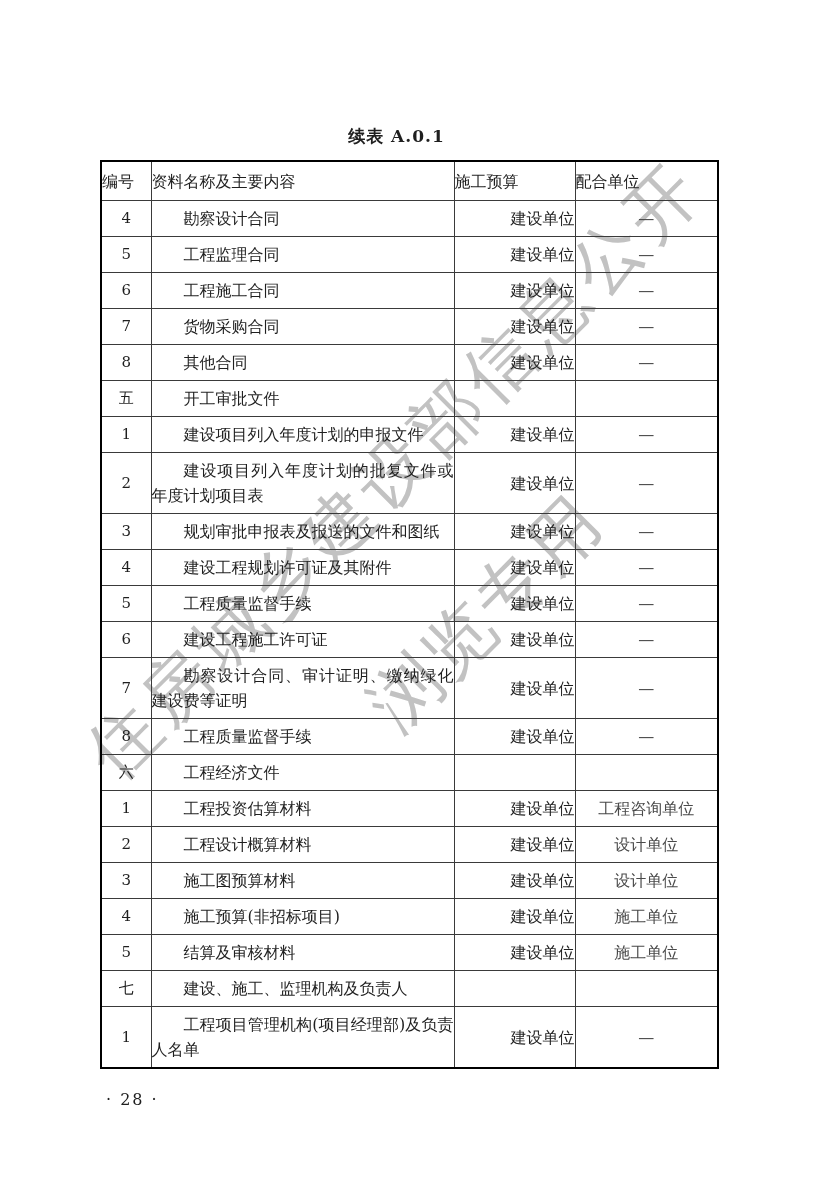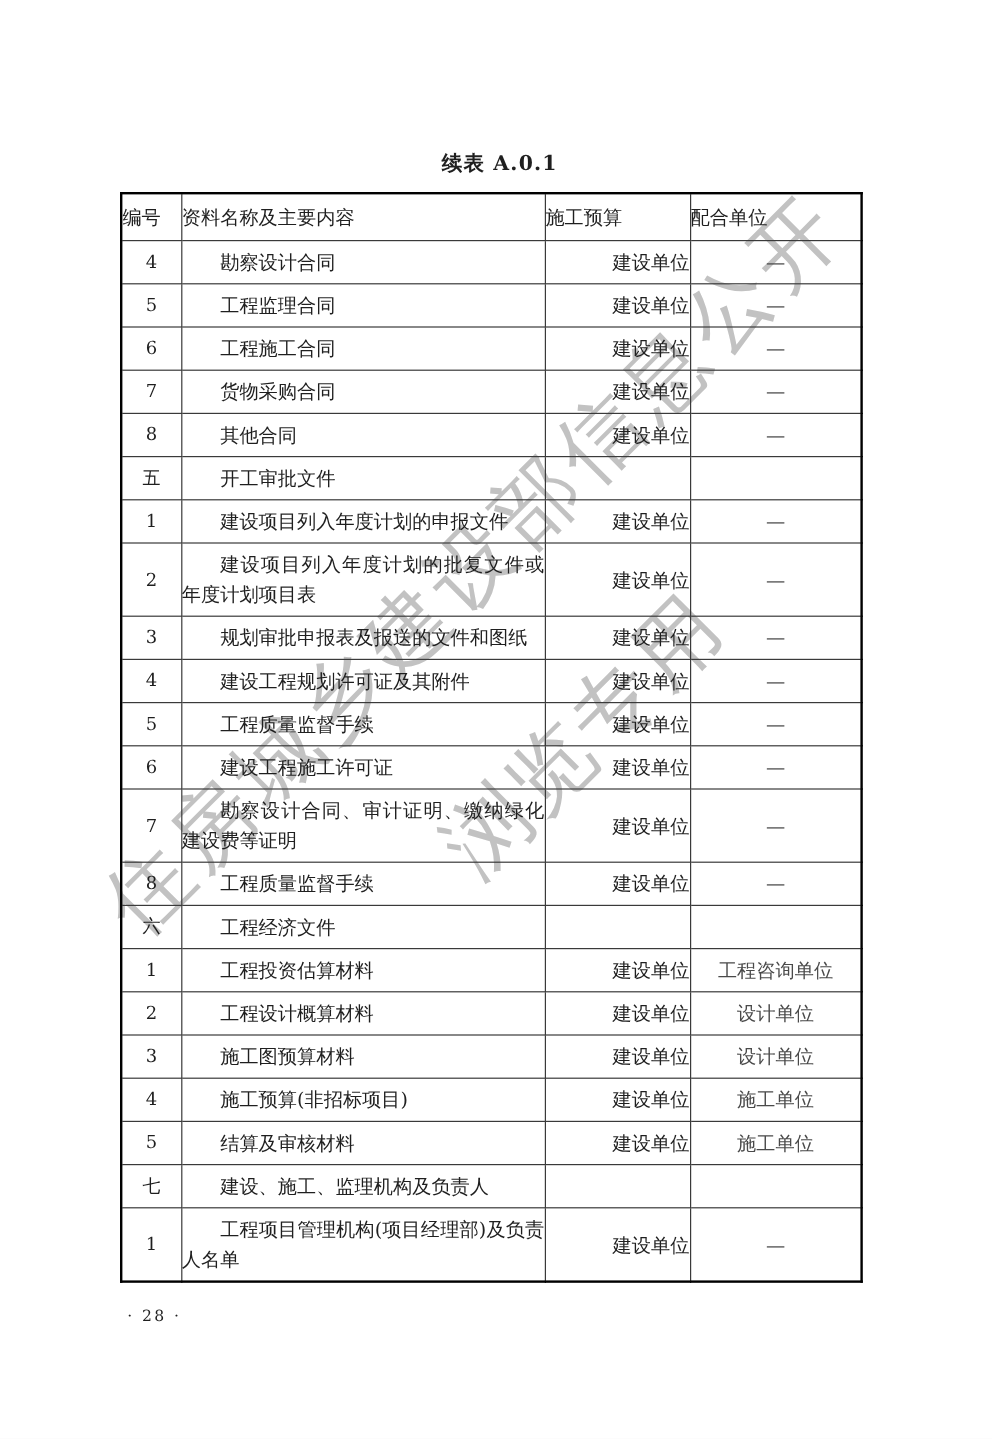--- a/index.html
+++ b/index.html
@@ -25,21 +25,21 @@
     letter-spacing: 6px;
     transform: translate(-50%, -50%) rotate(-45deg);
     z-index: 0;
     user-select: none;
   }
   .wm1 { left: 395px; top: 471px; }
   .wm2 { left: 487px; top: 613px; letter-spacing: 4px; }
   
   .doc-title {
     position: absolute;
-    left: 108px;
+    left: 88px;
     top: 125px;
     width: 617px;
     text-align: center;
     font-size: 17px;
     font-weight: bold;
     letter-spacing: 1px;
     z-index: 2;
   }
   
   table.main {
@@ -71,21 +71,21 @@
     padding-left: 6px;
     padding-right: 6px;
   }
   td.col-resp { text-align: right; }
   td.col-coop { text-align: center; color: #4a4a4a; }
   
   .footer-pagenum {
     position: absolute;
     left: 106px;
     top: 1090px;
-    font-size: 13px;
+    font-size: 16px;
     letter-spacing: 2px;
     z-index: 2;
   }
 </style>
 </head>
 <body>
 
 <div class="page">
 
   <div class="watermark-line wm1" style="color: rgb(194, 194, 194);">住房城乡建设部信息公开</div>

